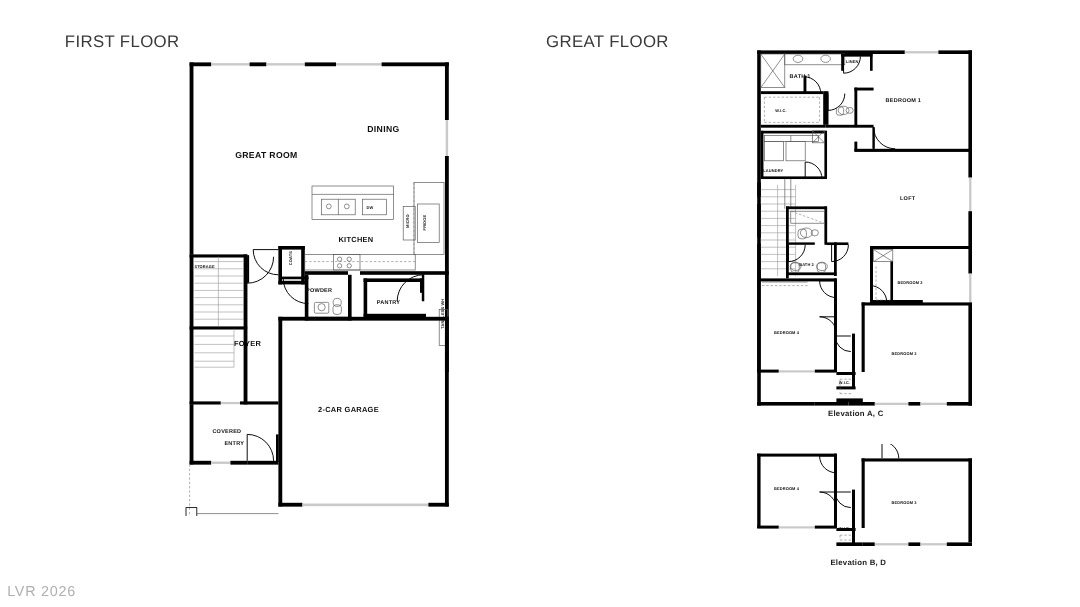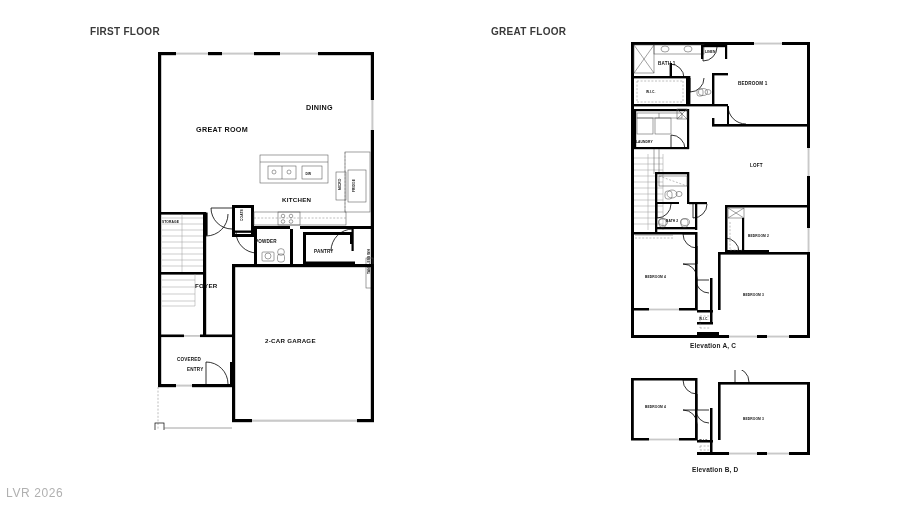--- a/index.html
+++ b/index.html
@@ -16,26 +16,25 @@
   }
   #page {
     position: absolute;
     left: 0; top: 0;
     width: 900px;
     height: 506px;
     background: #ffffff;
   }
   .floor-title {
     position: absolute;
-    font-size: 10px;
+    font-size: 14px;
     letter-spacing: 0.3px;
     color: #3a3a3a;
-    font-weight: 700;
+    font-weight: 400;
     white-space: nowrap;
-    margin-left: 36px;
   }
   #first-floor-title { left: 54px; top: 26px; }
   #second-floor-title { left: 455px; top: 26px; }
 
   .watermark {
     position: absolute;
     left: 6px;
     top: 486px;
     font-size: 12px;
     color: #b0b0b0;

